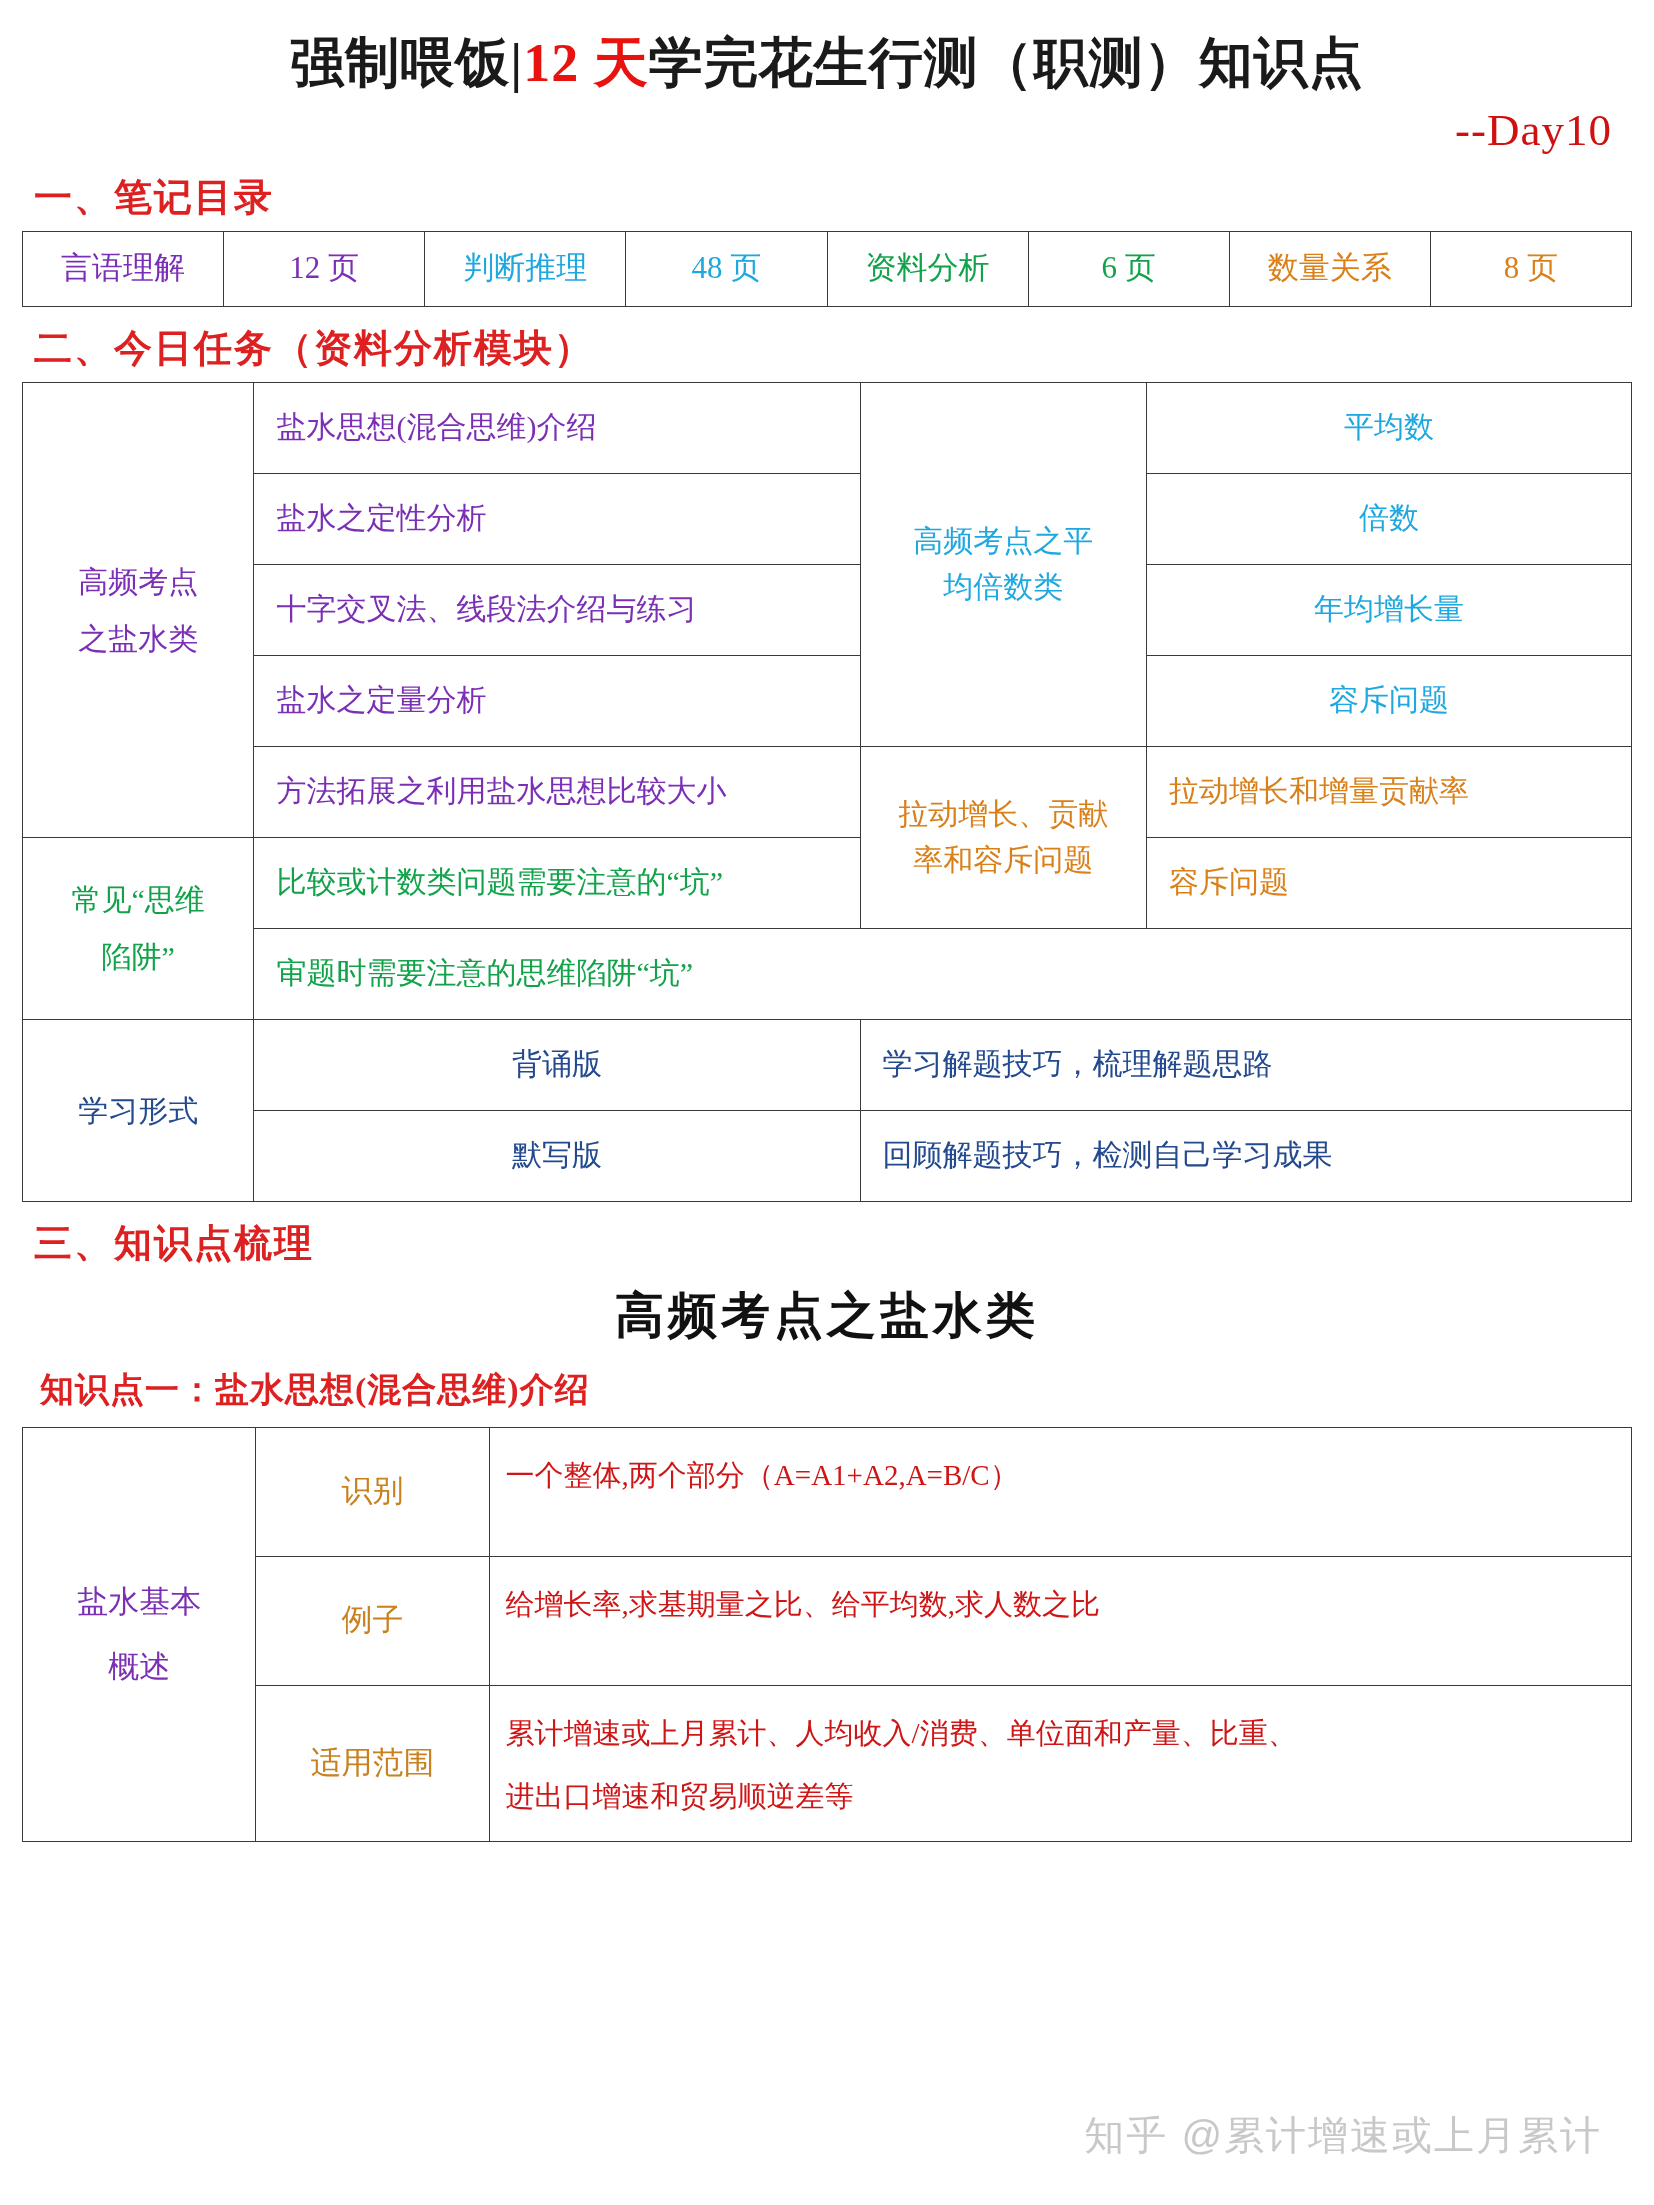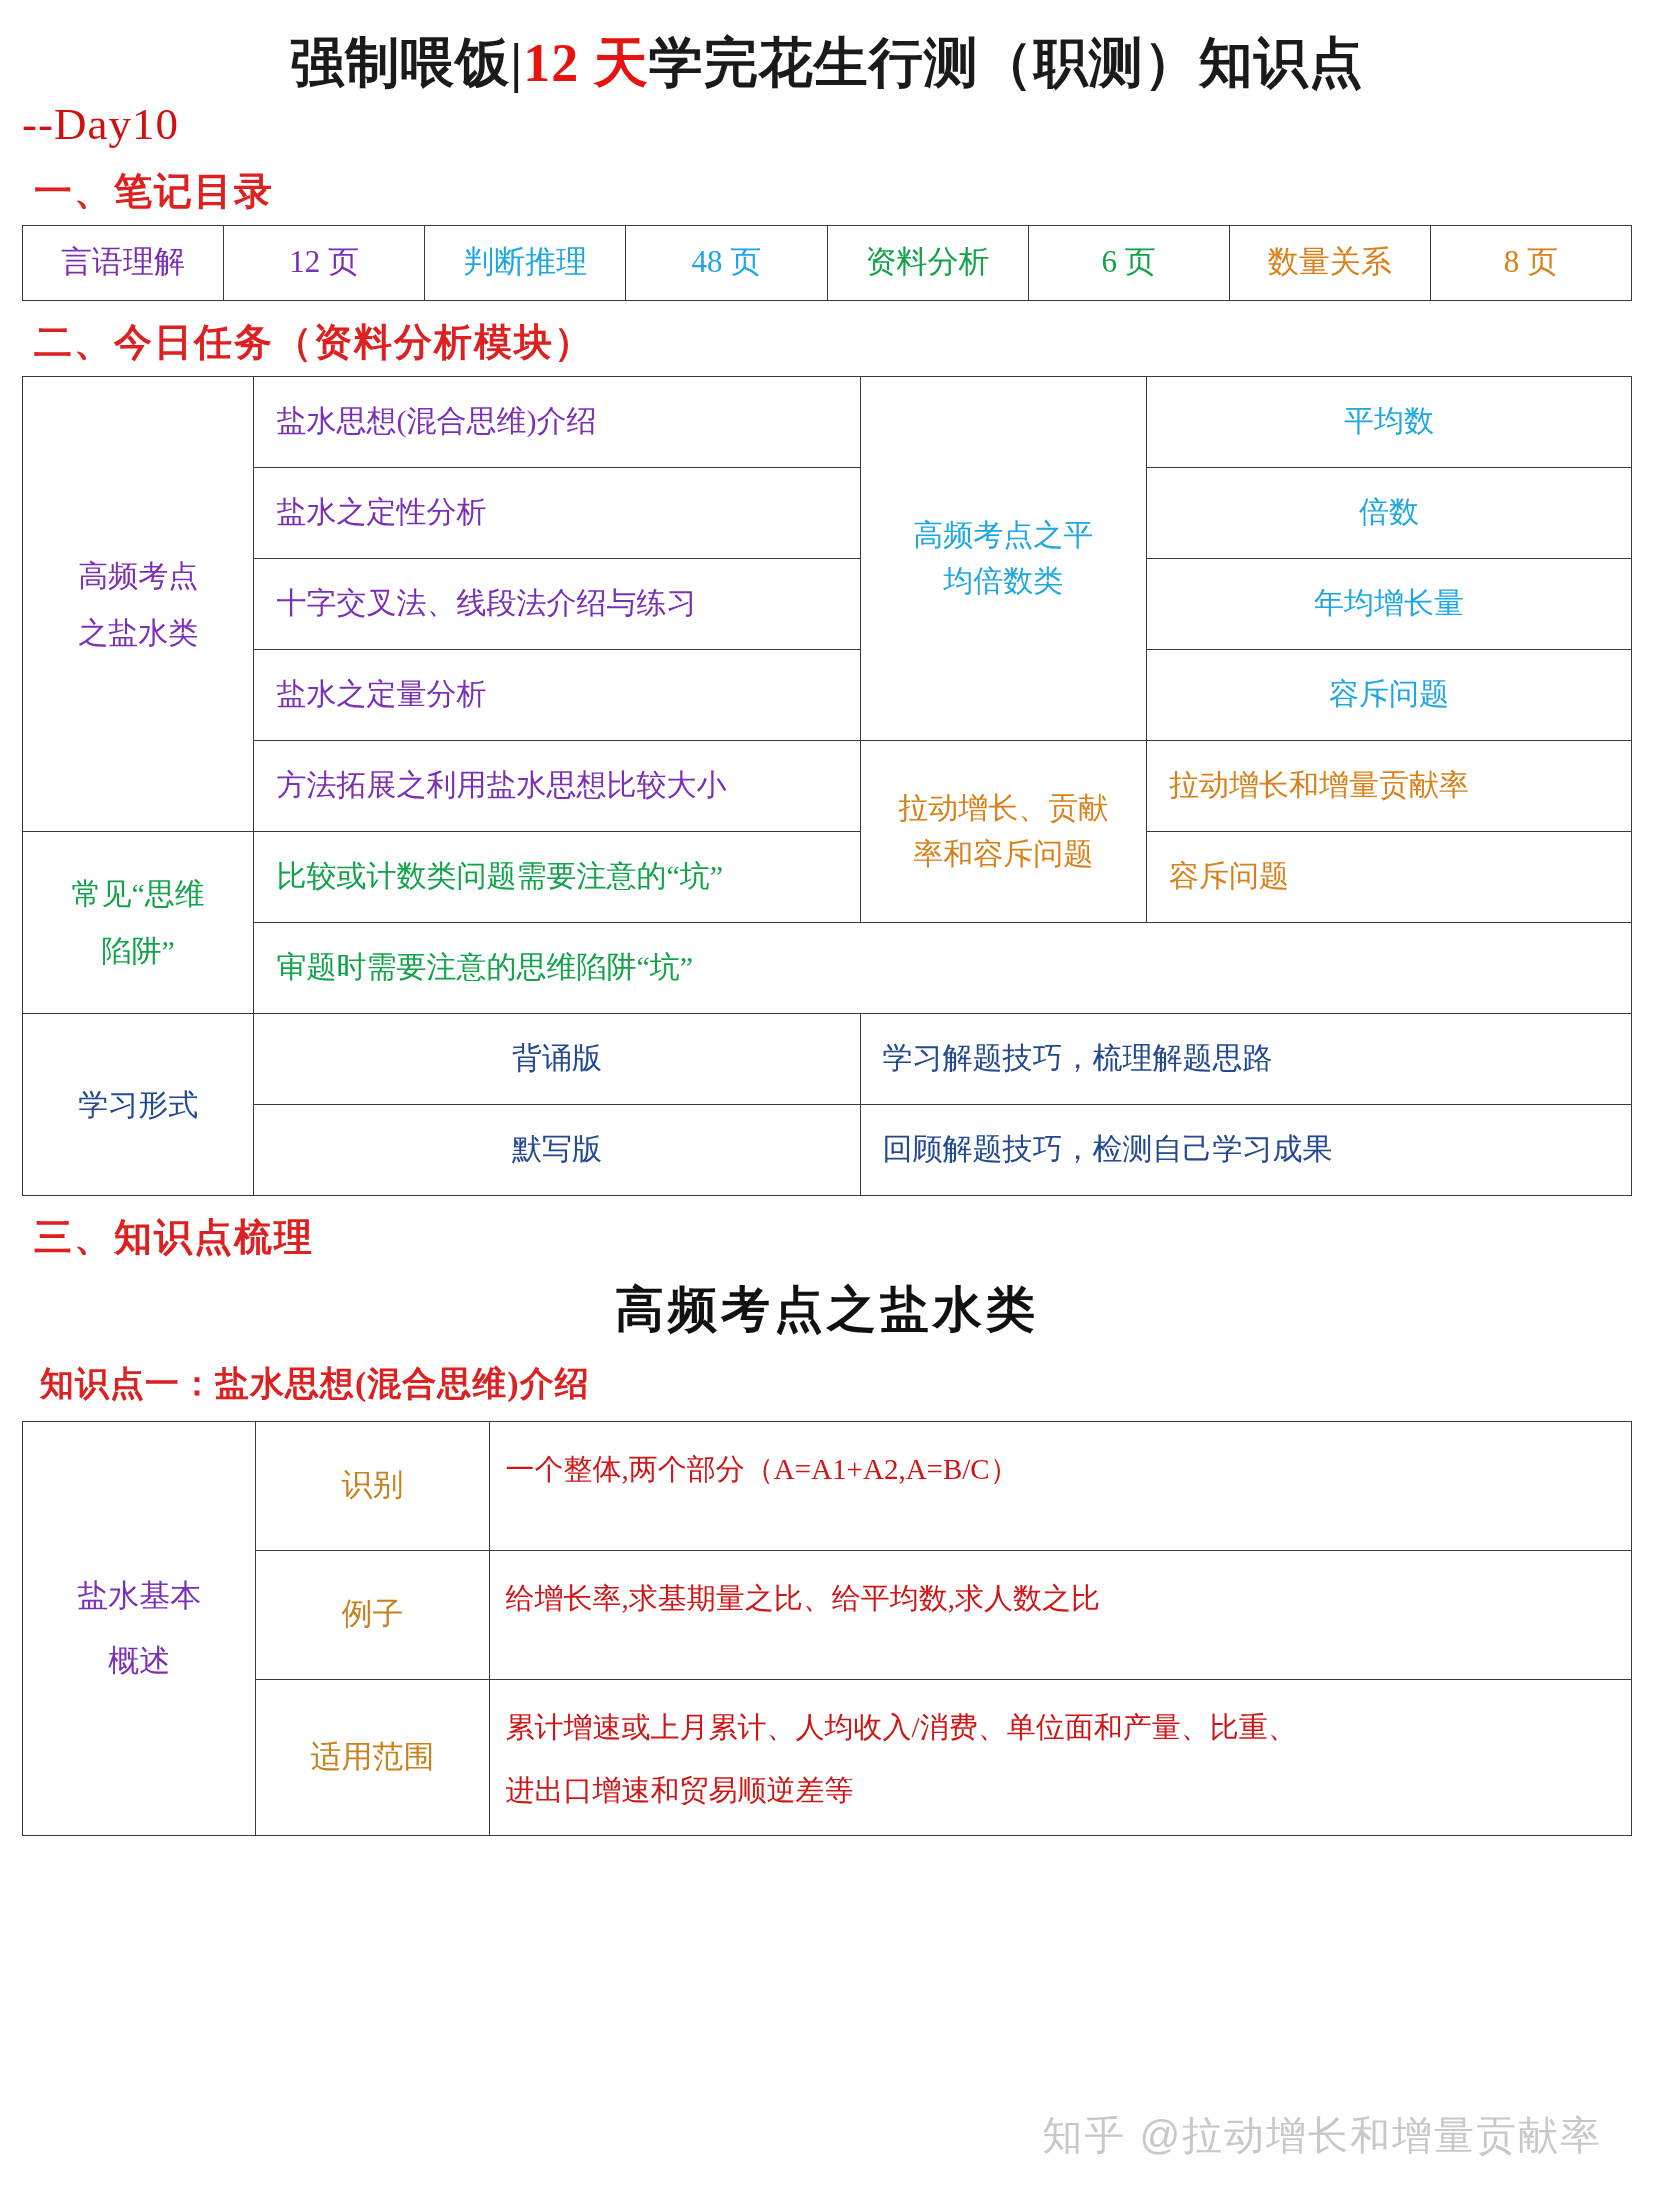--- a/index.html
+++ b/index.html
@@ -34,22 +34,23 @@
     font-size: 54px;
     letter-spacing: 1px;
     color: #1a1a1a;
     line-height: 1.25;
     white-space: nowrap;
   }
   .main-title .accent {
     color: #e8120f;
   }
   .day-line {
-    text-align: left;
+    text-align: right;
     padding-right: 20px;
+    margin-top: 6px;
   }
   .day-label {
     font-family: "Liberation Serif", "DejaVu Serif", serif;
     font-size: 45px;
     font-weight: normal;
     color: #cf1111;
     letter-spacing: 1px;
   }
 
   
@@ -288,15 +289,15 @@
         <div><span class="ul-red line">累计增速或上月累计、人均收入/消费、单位面和产量、比重、</span></div>
         <div><span class="ul-red line2">进出口增速和贸易顺逆差等</span></div>
       </td>
     </tr>
   </tbody>
     </table>
 
   <div class="spacer-sm"></div>
 
 
-  <div class="watermark">知乎 @拉动增长和增量贡献率</div>
+  <div class="watermark">知乎 @累计增速或上月累计</div>
 
 </div>
 
 </body></html>

